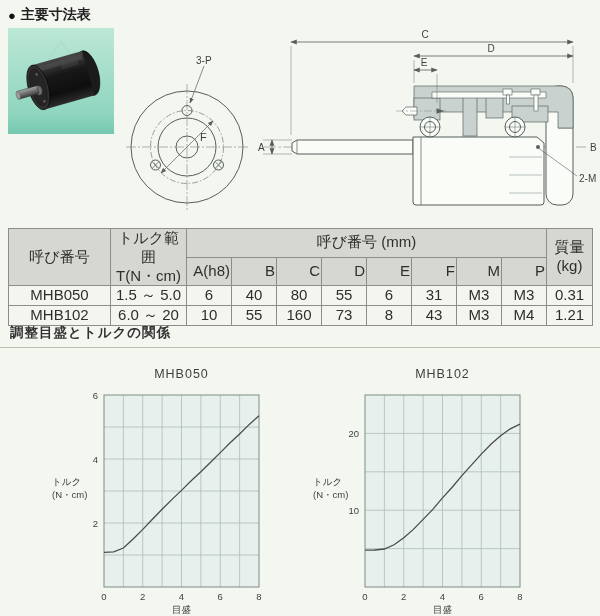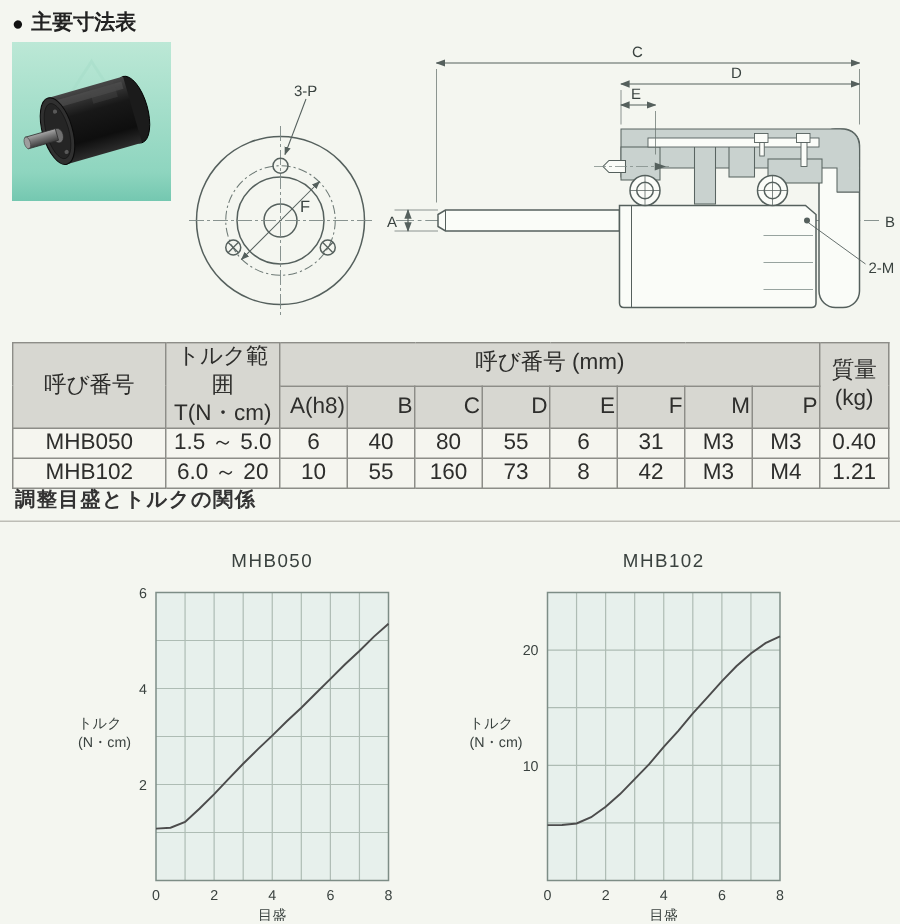--- a/index.html
+++ b/index.html
@@ -244,31 +244,31 @@
         <td>MHB050</td>
         <td>1.5 ～ 5.0</td>
         <td>6</td>
         <td>40</td>
         <td>80</td>
         <td>55</td>
         <td>6</td>
         <td>31</td>
         <td>M3</td>
         <td>M3</td>
-        <td>0.40</td>
+        <td>0.31</td>
       </tr>
       <tr>
         <td>MHB102</td>
         <td>6.0 ～ 20</td>
         <td>10</td>
         <td>55</td>
         <td>160</td>
         <td>73</td>
         <td>8</td>
-        <td>42</td>
+        <td>43</td>
         <td>M3</td>
         <td>M4</td>
         <td>1.21</td>
       </tr>
     </tbody>
 </table>
 
 <div class="sec2-head">調整目盛とトルクの関係</div>
 <div class="rule"></div>
 

